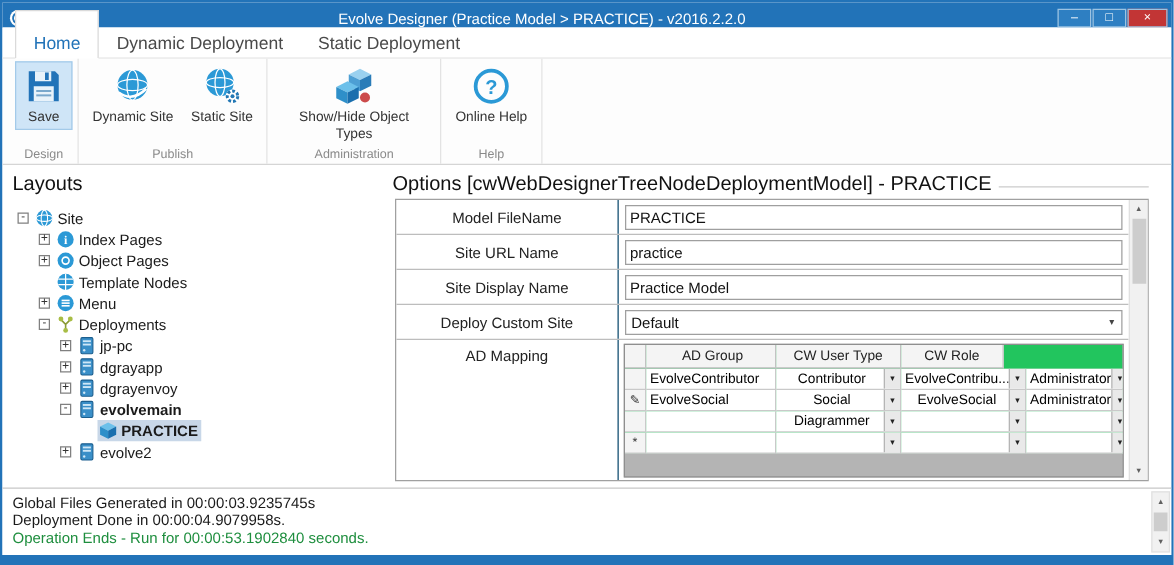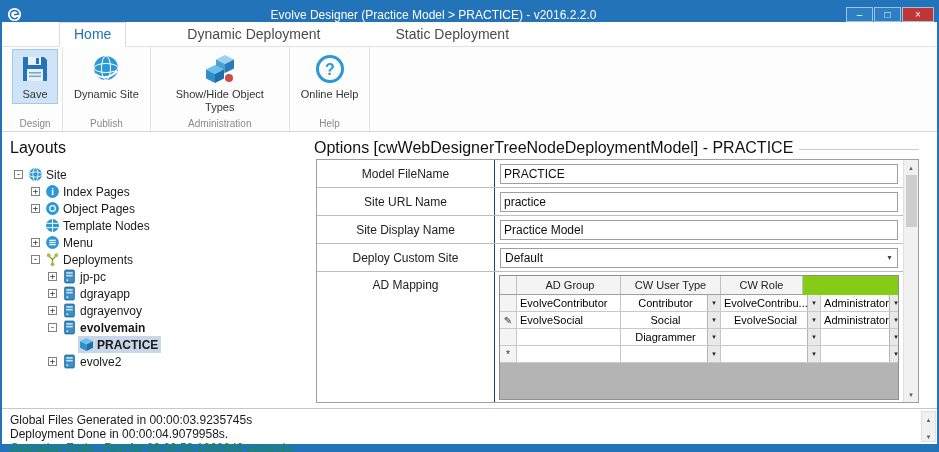--- a/index.html
+++ b/index.html
@@ -14,21 +14,21 @@
   .app-icon svg { width:100%; height:100%; display:block; }
   .win-title { flex:1; text-align:center; font-size:12px; white-space:nowrap; overflow:hidden; }
   .win-controls { display:flex; margin-right:3px; flex:none; }
   .ctrl { width:27px; height:15px; border:1px solid #9cc3e2; background:#2e7fc2; color:#fff;
           font-size:10px; line-height:13px; text-align:center; margin-left:1px; }
   .ctrl.close { background:#c23535; width:32px; }
 
   
   .tabrow { height:25px; background:#fff; display:flex; align-items:flex-end; padding-left:10px;
             border-bottom:1px solid #e2e2e2; flex:none; }
-  .tab { padding:3px 14px 4px; font-size:14px; color:#4a4a4a; white-space:nowrap;margin-left:47px; }
+  .tab { padding:17px 14px 4px; font-size:14px; color:#4a4a4a; white-space:nowrap; }
   .tab.active { color:#2273b8; border:1px solid #dadada; border-bottom:1px solid #fff; background:#fff; margin-bottom:-1px; }
 
   
   .ribbon { height:85px; background:#fdfdfd; border-bottom:1px solid #d5d5d5; display:flex;
             padding-left:6px; flex:none; }
   .rgroup { display:flex; flex-direction:column; border-right:1px solid #e3e3e3; padding:2px 4px 0; }
   .rbuttons { display:flex; flex:1; align-items:flex-start; }
   .rbtn { display:flex; flex-direction:column; align-items:center; padding:3px 6px 2px; border:1px solid transparent; }
   .rbtn.highlight { background:#cfe5f7; border:1px solid #a3cae9; }
   .ricon { width:32px; height:32px; }
@@ -72,21 +72,21 @@
   .fvalue input { width:100%; height:20px; border:1px solid #9f9f9f; font-size:12px; padding:0 3px;
                   font-family:"Liberation Sans", sans-serif; color:#111; }
   .select { width:100%; height:20px; border:1px solid #9f9f9f; display:flex; align-items:center;
             font-size:12px; padding-left:4px; background:#fff; color:#111; }
   .sel-arrow { margin-left:auto; width:15px; text-align:center; color:#444; font-size:8px; flex:none; }
 
   
   .fvalue.table-area { align-items:stretch; padding:3px 4px 2px; }
   .adtable { width:100%; border:1px solid #8f8f8f; background:#b4b4b4; display:flex;
              flex-direction:column; font-size:11px; overflow:hidden; }
-  .thead, .trow { display:flex; flex:none; background:#84cc16; }
+  .thead, .trow { display:flex; flex:none; background:#22c55e; }
   .thead { height:19px; }
   .trow { height:17px; }
   .tc { border-right:1px solid #c9c9c9; border-bottom:1px solid #c9c9c9; display:flex;
         align-items:center; overflow:hidden; white-space:nowrap; background:#fff; }
   .thead .tc { background:#f4f4f4; border-right:1px solid #c2c2c2; border-bottom:1px solid #9f9f9f;
                justify-content:center; color:#222; }
   .tc.marker { width:17px; flex:none; background:#f4f4f4; justify-content:center; font-size:10px; color:#333; }
   .tc.c1 { width:104px; flex:none; padding-left:3px; }
   .tc.c2 { width:100px; flex:none; }
   .tc.c3 { width:100px; flex:none; }
@@ -100,21 +100,21 @@
   
   .vscroll { width:15px; background:#f1f1f1; border-left:1px solid #e0e0e0; display:flex;
              flex-direction:column; flex:none; }
   .sarrow { height:15px; width:100%; display:flex; align-items:center; justify-content:center;
             font-size:6px; color:#606060; flex:none; }
   .sthumb { width:11px; background:#cdcdcd; height:52px; margin:0 auto; flex:none; }
   .sspacer { flex:1; }
   .sthumb.fill { flex:1; height:auto; margin:1px auto; }
 
   
-  .status { height:36px; border-top:1px solid #c8c8c8; position:relative; padding:4px 24px 0 8px;
+  .status { height:54px; border-top:1px solid #c8c8c8; position:relative; padding:4px 24px 0 8px;
             font-size:12px; color:#1a1a1a; background:#fff; flex:none; }
   .status .sline { line-height:14px; white-space:nowrap; }
   .status .ok { color:#1e8e3e; }
   .status-scroll { position:absolute; right:1px; top:2px; bottom:2px; border:1px solid #e0e0e0; }
 </style>
 </head>
 <body>
 
 <div class="window">
 
@@ -165,20 +165,33 @@
           <span class="ricon">
             <svg viewBox="0 0 32 32">
                 <circle cx="16" cy="15" r="12" fill="#2b99d6"></circle>
                 <ellipse cx="16" cy="15" rx="12" ry="4.5" fill="none" stroke="#fff" stroke-width="1"></ellipse>
                 <ellipse cx="16" cy="15" rx="4.5" ry="12" fill="none" stroke="#fff" stroke-width="1"></ellipse>
                 <path d="M5 21 q11 8 22-3" stroke="#fff" stroke-width="2" fill="none"></path>
               </svg>
           </span>
           <span class="rlbl">Dynamic Site</span>
         </div>
+        <div class="rbtn">
+          <span class="ricon">
+            <svg viewBox="0 0 32 32">
+                <circle cx="14" cy="13" r="11" fill="#2b99d6"></circle>
+                <ellipse cx="14" cy="13" rx="11" ry="4" fill="none" stroke="#fff" stroke-width="1"></ellipse>
+                <ellipse cx="14" cy="13" rx="4" ry="11" fill="none" stroke="#fff" stroke-width="1"></ellipse>
+                <circle cx="24" cy="24" r="5.5" fill="#fff"></circle>
+                <circle cx="24" cy="24" r="4.2" fill="none" stroke="#2277b4" stroke-width="2.4" stroke-dasharray="2.2 1.6"></circle>
+                <circle cx="24" cy="24" r="1.6" fill="#2277b4"></circle>
+              </svg>
+          </span>
+          <span class="rlbl">Static Site</span>
+        </div>
       </div>
       <div class="rglabel">Publish</div>
     </div>
 
     <div class="rgroup">
       <div class="rbuttons">
         <div class="rbtn wider">
           <span class="ricon">
             <svg viewBox="0 0 32 32">
                 <polygon points="21,2 30,6.5 21,11 12,6.5" fill="#9ad1ef"></polygon>

